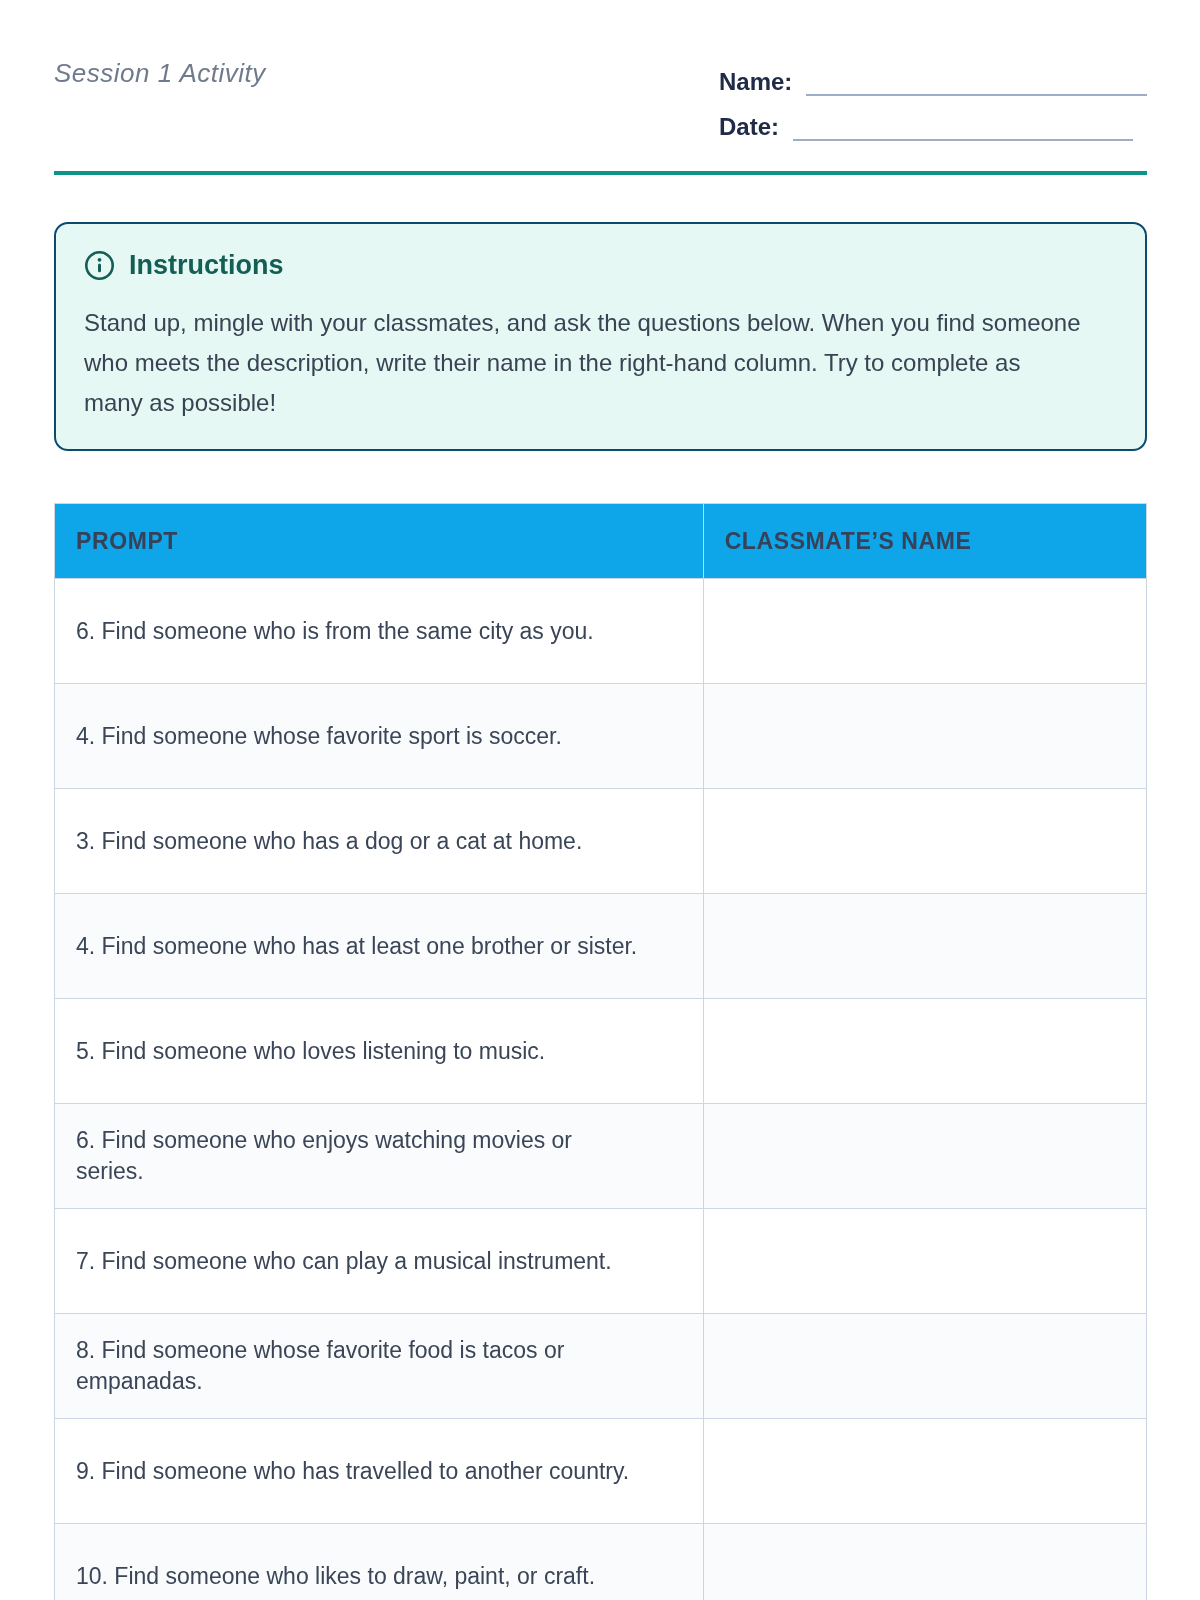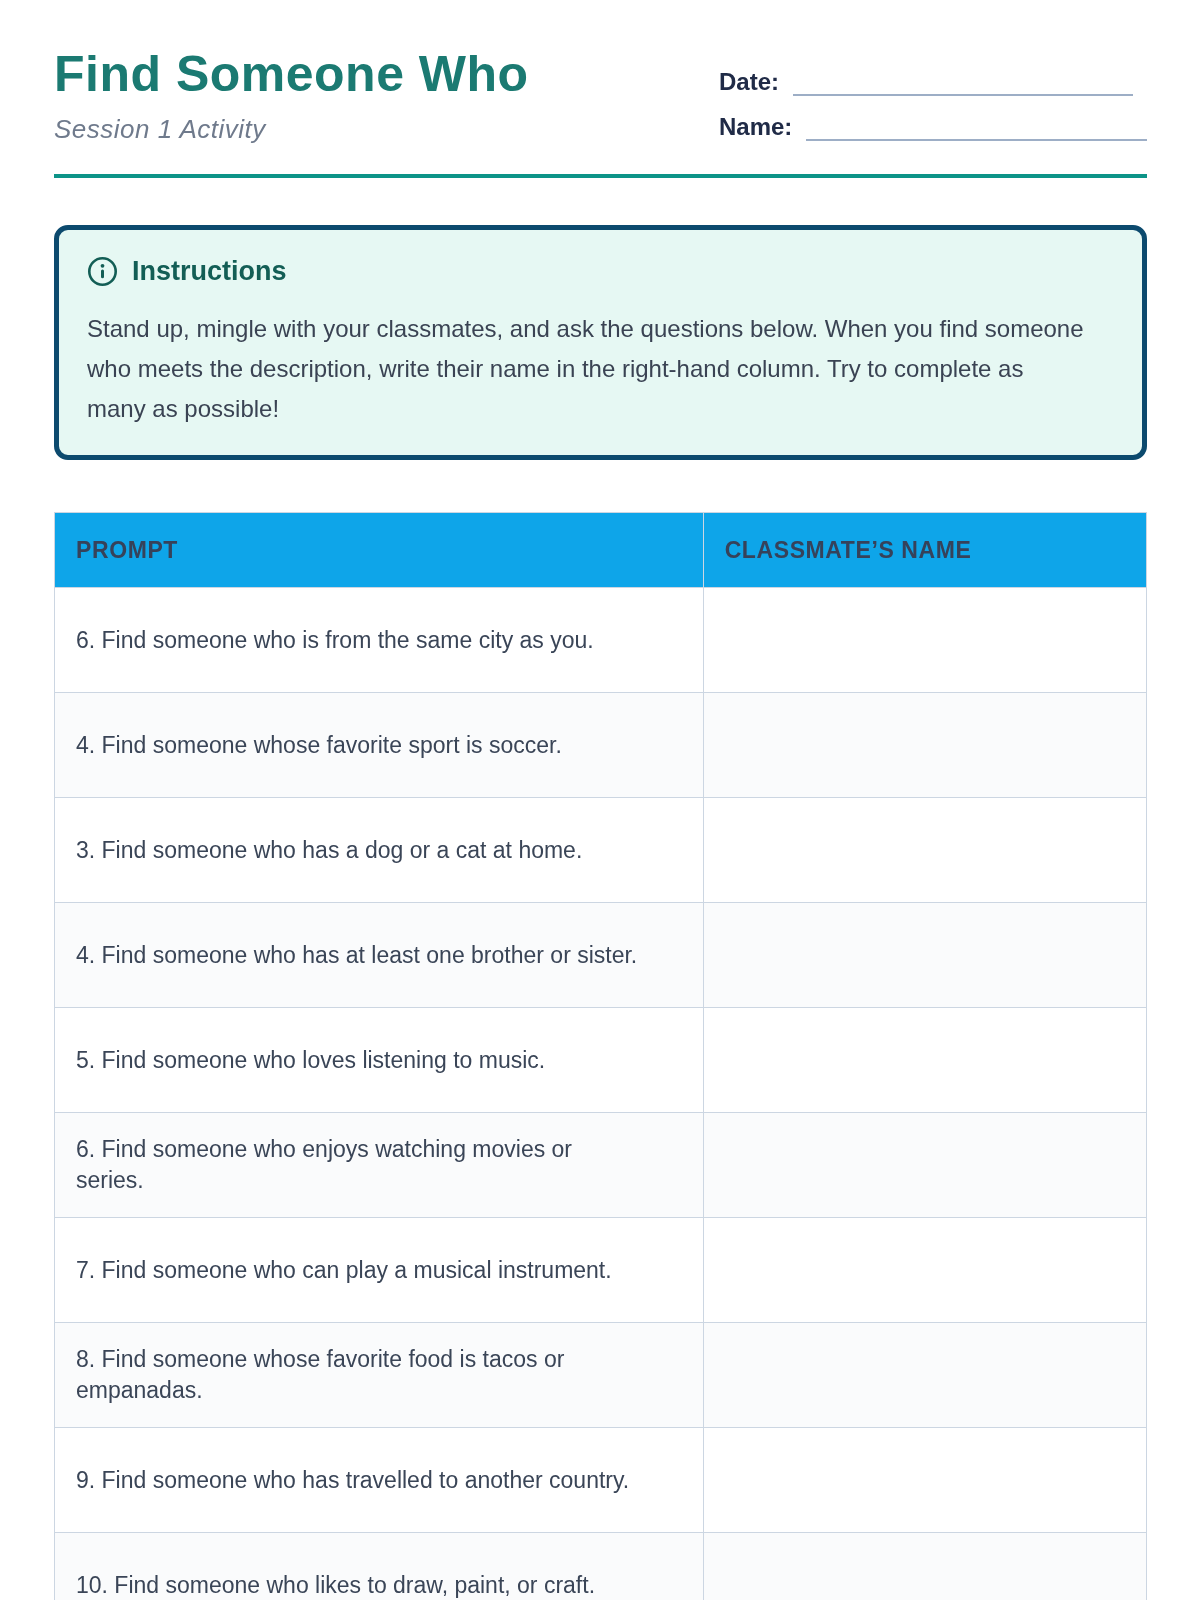--- a/index.html
+++ b/index.html
@@ -26,21 +26,21 @@
   .fill-label { font-size: 24px; font-weight: bold; color: #202B47; line-height: 28px; }
   .fill-line { flex: 1; margin-left: 14px; border-bottom: 2px solid #9DAEC6; height: 26px; }
   .fill-row.date .fill-line { margin-right: 14px; }
 
   .divider { margin-top: 30px; height: 4px; background: #0D9488; border: none; }
 
   
   .instructions {
     margin-top: 47px;
     background: #E6F8F3;
-    border: 5px solid #0c4a6e;
+    border: 2px solid #0c4a6e;
     border-radius: 14px;
     padding: 25px 28px 26px 28px;
   }
   .inst-head { display: flex; align-items: center; gap: 14px; }
   .inst-title { font-size: 27px; font-weight: bold; color: #135E55; line-height: 32px; }
   .info-icon { width: 31px; height: 31px; display: block; }
   .inst-body {
     margin-top: 22px;
     font-size: 24px; line-height: 40px;
     color: #3A4353;
@@ -75,31 +75,30 @@
   .worksheet-table td.prompt-cell { white-space: pre-line; }
   .worksheet-table tbody tr:nth-child(even) td { background: #FAFBFC; }
 </style>
 </head>
 <body>
 
 <div class="page">
 
   <div class="header-row">
     <div>
-      <h1 class="page-title">Find Someone Who</h1>
       <p class="page-subtitle">Session 1 Activity</p>
     </div>
 
     <div class="fill-fields">
+      <div class="fill-row">
+        <span class="fill-label">Name:</span>
+        <span class="fill-line"></span>
+      </div>
       <div class="fill-row date">
         <span class="fill-label">Date:</span>
-        <span class="fill-line"></span>
-      </div>
-      <div class="fill-row">
-        <span class="fill-label">Name:</span>
         <span class="fill-line"></span>
       </div>
     </div>
   </div>
 
   <hr class="divider">
 
   <section class="instructions">
     <div class="inst-head">
       <svg class="info-icon" viewBox="0 0 31 31" fill="none" xmlns="http://www.w3.org/2000/svg">

